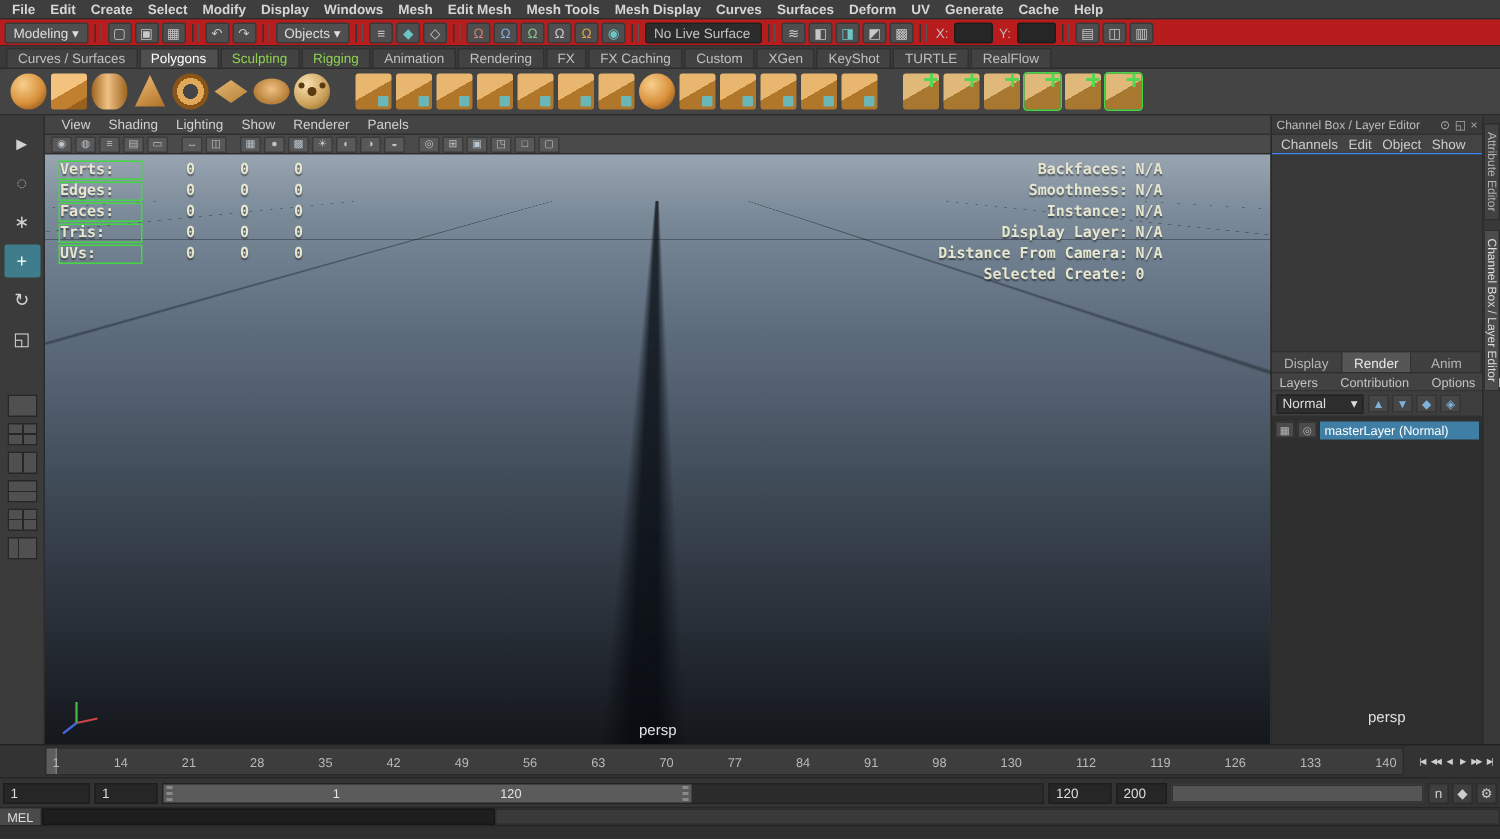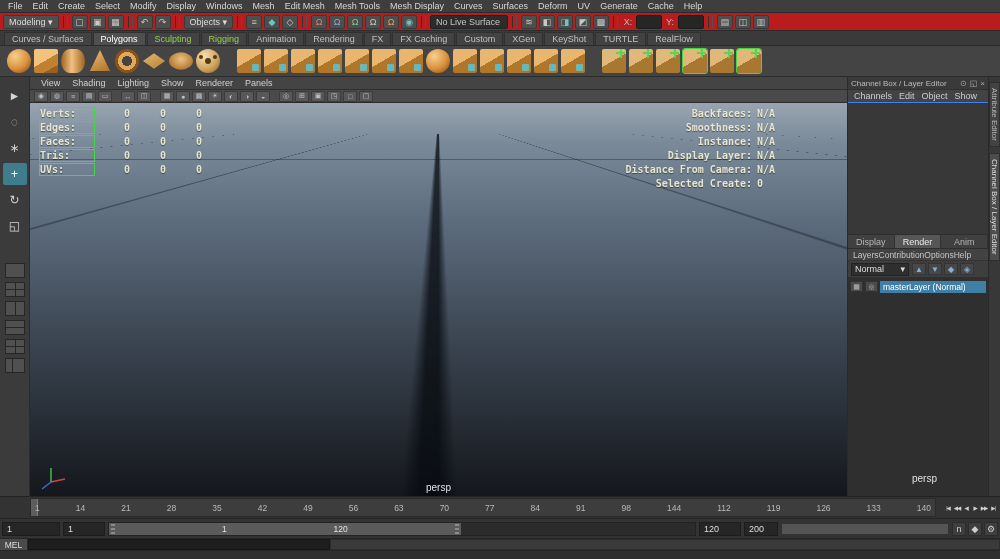--- a/index.html
+++ b/index.html
@@ -3,21 +3,21 @@
 <meta charset="utf-8">
 <style>
   * { margin:0; padding:0; box-sizing:border-box; }
   html,body { width:1000px; height:559px; overflow:hidden; background:#373737;
     font-family:"Liberation Sans", sans-serif; color:#ccc; font-size:10px; }
 
   .app { width:1000px; height:559px; display:flex; flex-direction:column; }
 
   
   .menu-bar { height:13px; background:#3e3e3e; display:flex; align-items:center;
-    padding:0 3px; border-bottom:1px solid #2a2a2a; }
+    padding:0 3px; border-bottom:1px solid #2a2a2a;font-weight:bold; }
   .menu-item { padding:0 5px; font-size:9px; color:#d6d6d6; white-space:nowrap; }
 
   
   .status-line { height:18px; background:#b91c1c; display:flex; align-items:center;
     padding:0 3px; gap:2px; border-bottom:1px solid #2c2c2c; }
   .sl-item { height:14px; min-width:15px; display:flex; align-items:center; justify-content:center;
     font-size:9px; color:#c8c8c8; background:#4e4e4e; border:1px solid #393939; border-radius:2px;
     white-space:nowrap; }
   .sl-item.dd { padding:0 5px; background:#4f4f4f; color:#ddd; }
   .sl-item.btn { width:16px; }
@@ -123,21 +123,21 @@
   .rp-title { flex:1; white-space:nowrap; overflow:hidden; }
   .rp-hicons { display:flex; gap:3px; }
   .rp-hicon { color:#aaa; font-size:8px; }
   .rp-menus { height:13px; display:flex; gap:7px; padding:0 6px; align-items:center;
     background:#434343; border-bottom:1px solid #3b82f6; color:#cccccc; }
   .rp-empty { height:132px; background:#383838; border-bottom:1px solid #2e2e2e; }
   .le-tabs { height:14px; display:flex; background:#3a3a3a; border-bottom:1px solid #2e2e2e; }
   .le-tab { flex:1; display:flex; align-items:center; justify-content:center;
     color:#b5b5b5; background:#404040; border-right:1px solid #323232; }
   .le-tab.active { background:#565656; color:#eaeaea; }
-  .le-menus { height:12px; display:flex; gap:0; padding:0 5px; align-items:center;
+  .le-menus { height:12px; display:flex; gap:15px; padding:0 5px; align-items:center;
     color:#c4c4c4; background:#424242; font-size:8.5px; border-bottom:1px solid #343434; }
   .le-controls { height:17px; display:flex; align-items:center; padding:0 3px; gap:3px;
     background:#3e3e3e; border-bottom:1px solid #303030; }
   .le-dd { flex:0 0 58px; height:13px; background:#2e2e2e; border:1px solid #222;
     display:flex; align-items:center; justify-content:space-between; padding:0 3px; color:#ddd; }
   .le-ctl-icons { display:flex; gap:2px; }
   .le-ci { width:14px; height:12px; color:#7fb2d9; background:#474747; border:1px solid #343434;
     display:flex; align-items:center; justify-content:center; font-size:8px; }
   .le-list { flex:1; background:#2f2f2f; padding-top:2px; }
   .layer-row { height:13px; display:flex; align-items:center; gap:2px; padding:0 2px; }
@@ -530,21 +530,21 @@
           <span class="tick">35</span>
           <span class="tick">42</span>
           <span class="tick">49</span>
           <span class="tick">56</span>
           <span class="tick">63</span>
           <span class="tick">70</span>
           <span class="tick">77</span>
           <span class="tick">84</span>
           <span class="tick">91</span>
           <span class="tick">98</span>
-          <span class="tick">144</span>
+          <span class="tick">130</span>
           <span class="tick">112</span>
           <span class="tick">119</span>
           <span class="tick">126</span>
           <span class="tick">133</span>
           <span class="tick">140</span>
         </div>
     </div>
     <div class="ts-controls">
 
     <div class="pb">|◀</div>

